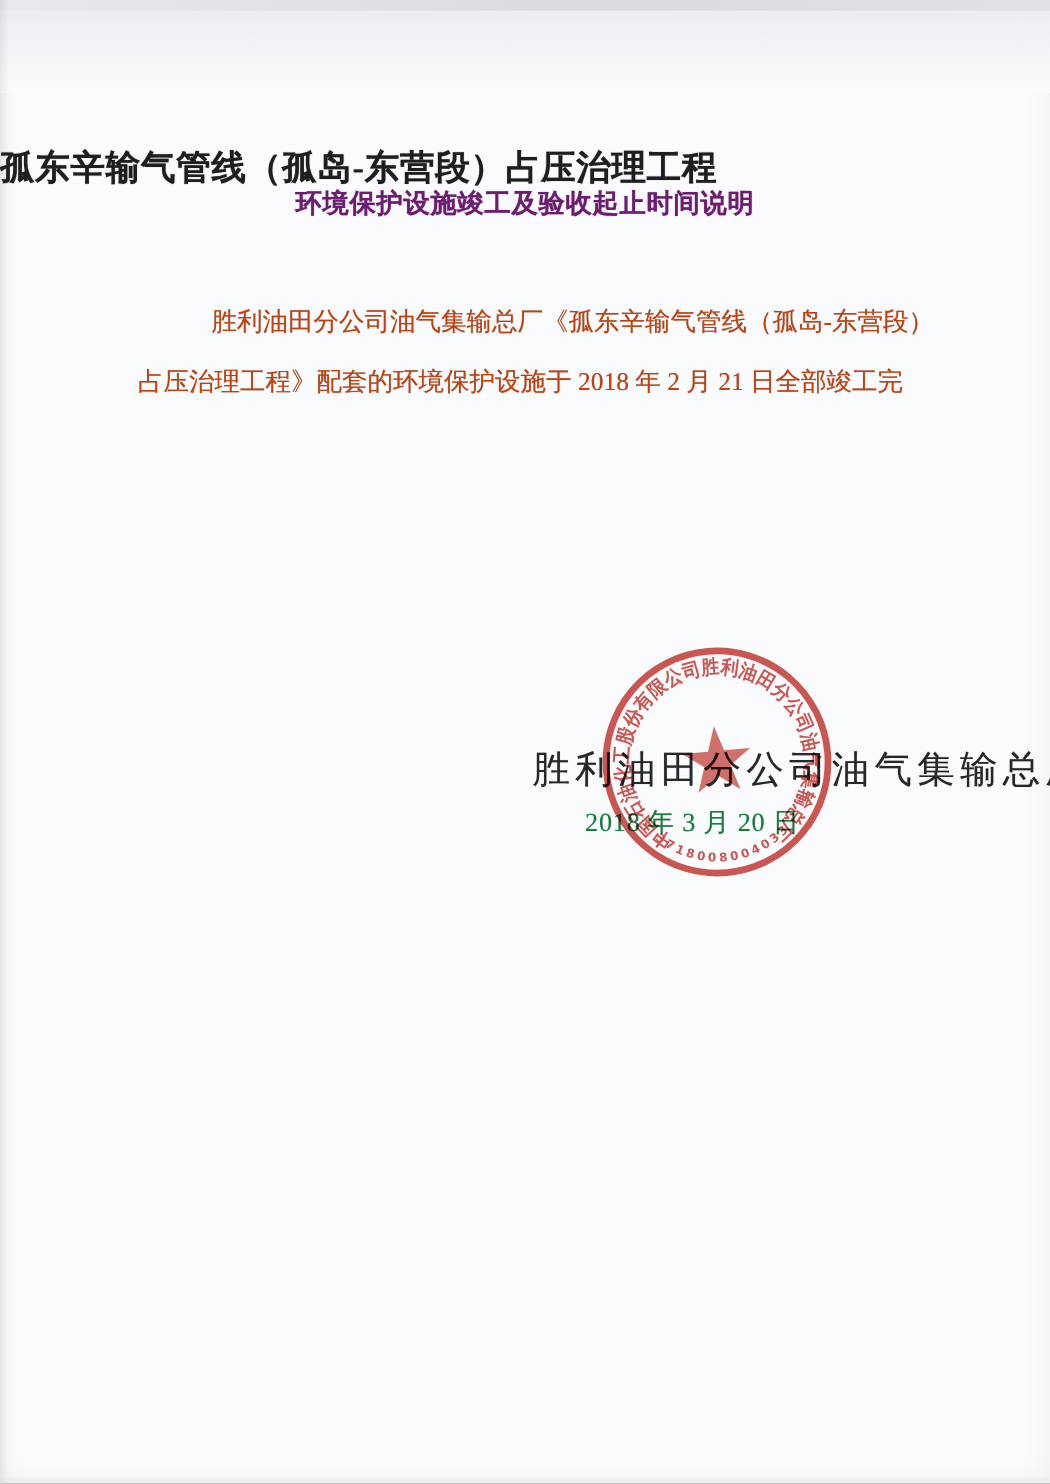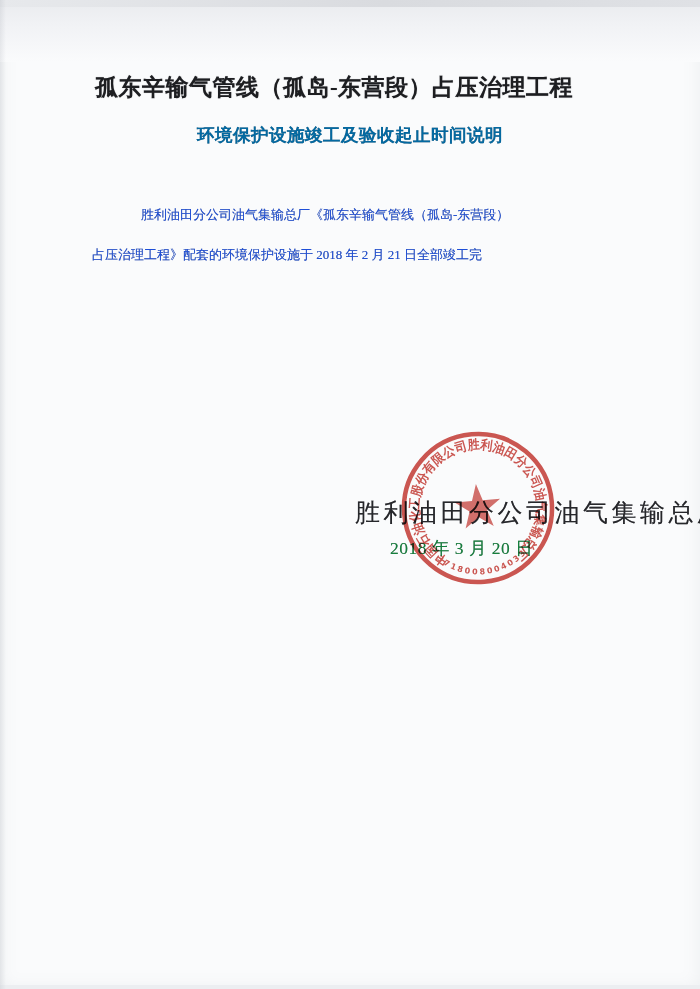--- a/index.html
+++ b/index.html
@@ -23,37 +23,37 @@
   }
   .scan-strip-bottom{
     position:absolute;left:0;bottom:0;width:700px;height:4px;
     background:#eceef1;
   }
   .scan-edge-left{
     position:absolute;left:0;top:0;width:6px;height:989px;
     background:linear-gradient(to right,rgba(150,155,165,0.18),rgba(150,155,165,0));
   }
   .doc-title{
-    position:absolute;left:0;top:72px;width:668px;
-    text-align:center;
+    position:absolute;left:0;top:96px;width:668px;
+    text-align:left;
     font-size:23px;font-weight:bold;letter-spacing:0.5px;
     color:#1d1e21;
     text-shadow:0 0 0.7px rgba(30,30,35,0.55);
   }
   .doc-subtitle{
     position:absolute;left:0;top:123px;width:700px;
     text-align:center;
     font-size:17.5px;font-weight:bold;letter-spacing:0.5px;
-    color:#0369a1;
+    color:#701a75;
     text-shadow:0 0 0.6px rgba(30,30,35,0.5);
   }
   .doc-body{
     position:absolute;left:92px;top:195px;width:522px;
-    font-size:13px;line-height:40px;
-    color:#1d4ed8;
+    font-size:17px;line-height:40px;
+    color:#c2410c;
     text-shadow:0 0 0.6px rgba(35,35,40,0.45);
   }
   .doc-body .bline{margin:0;white-space:nowrap;}
   .doc-body .bline.indent{text-indent:49px;}
   .sig-org{
     position:absolute;left:355px;top:496px;
     font-size:25px;letter-spacing:3.5px;white-space:nowrap;
     color:#26272b;
     text-shadow:0 0 0.6px rgba(35,35,40,0.45);
   }

